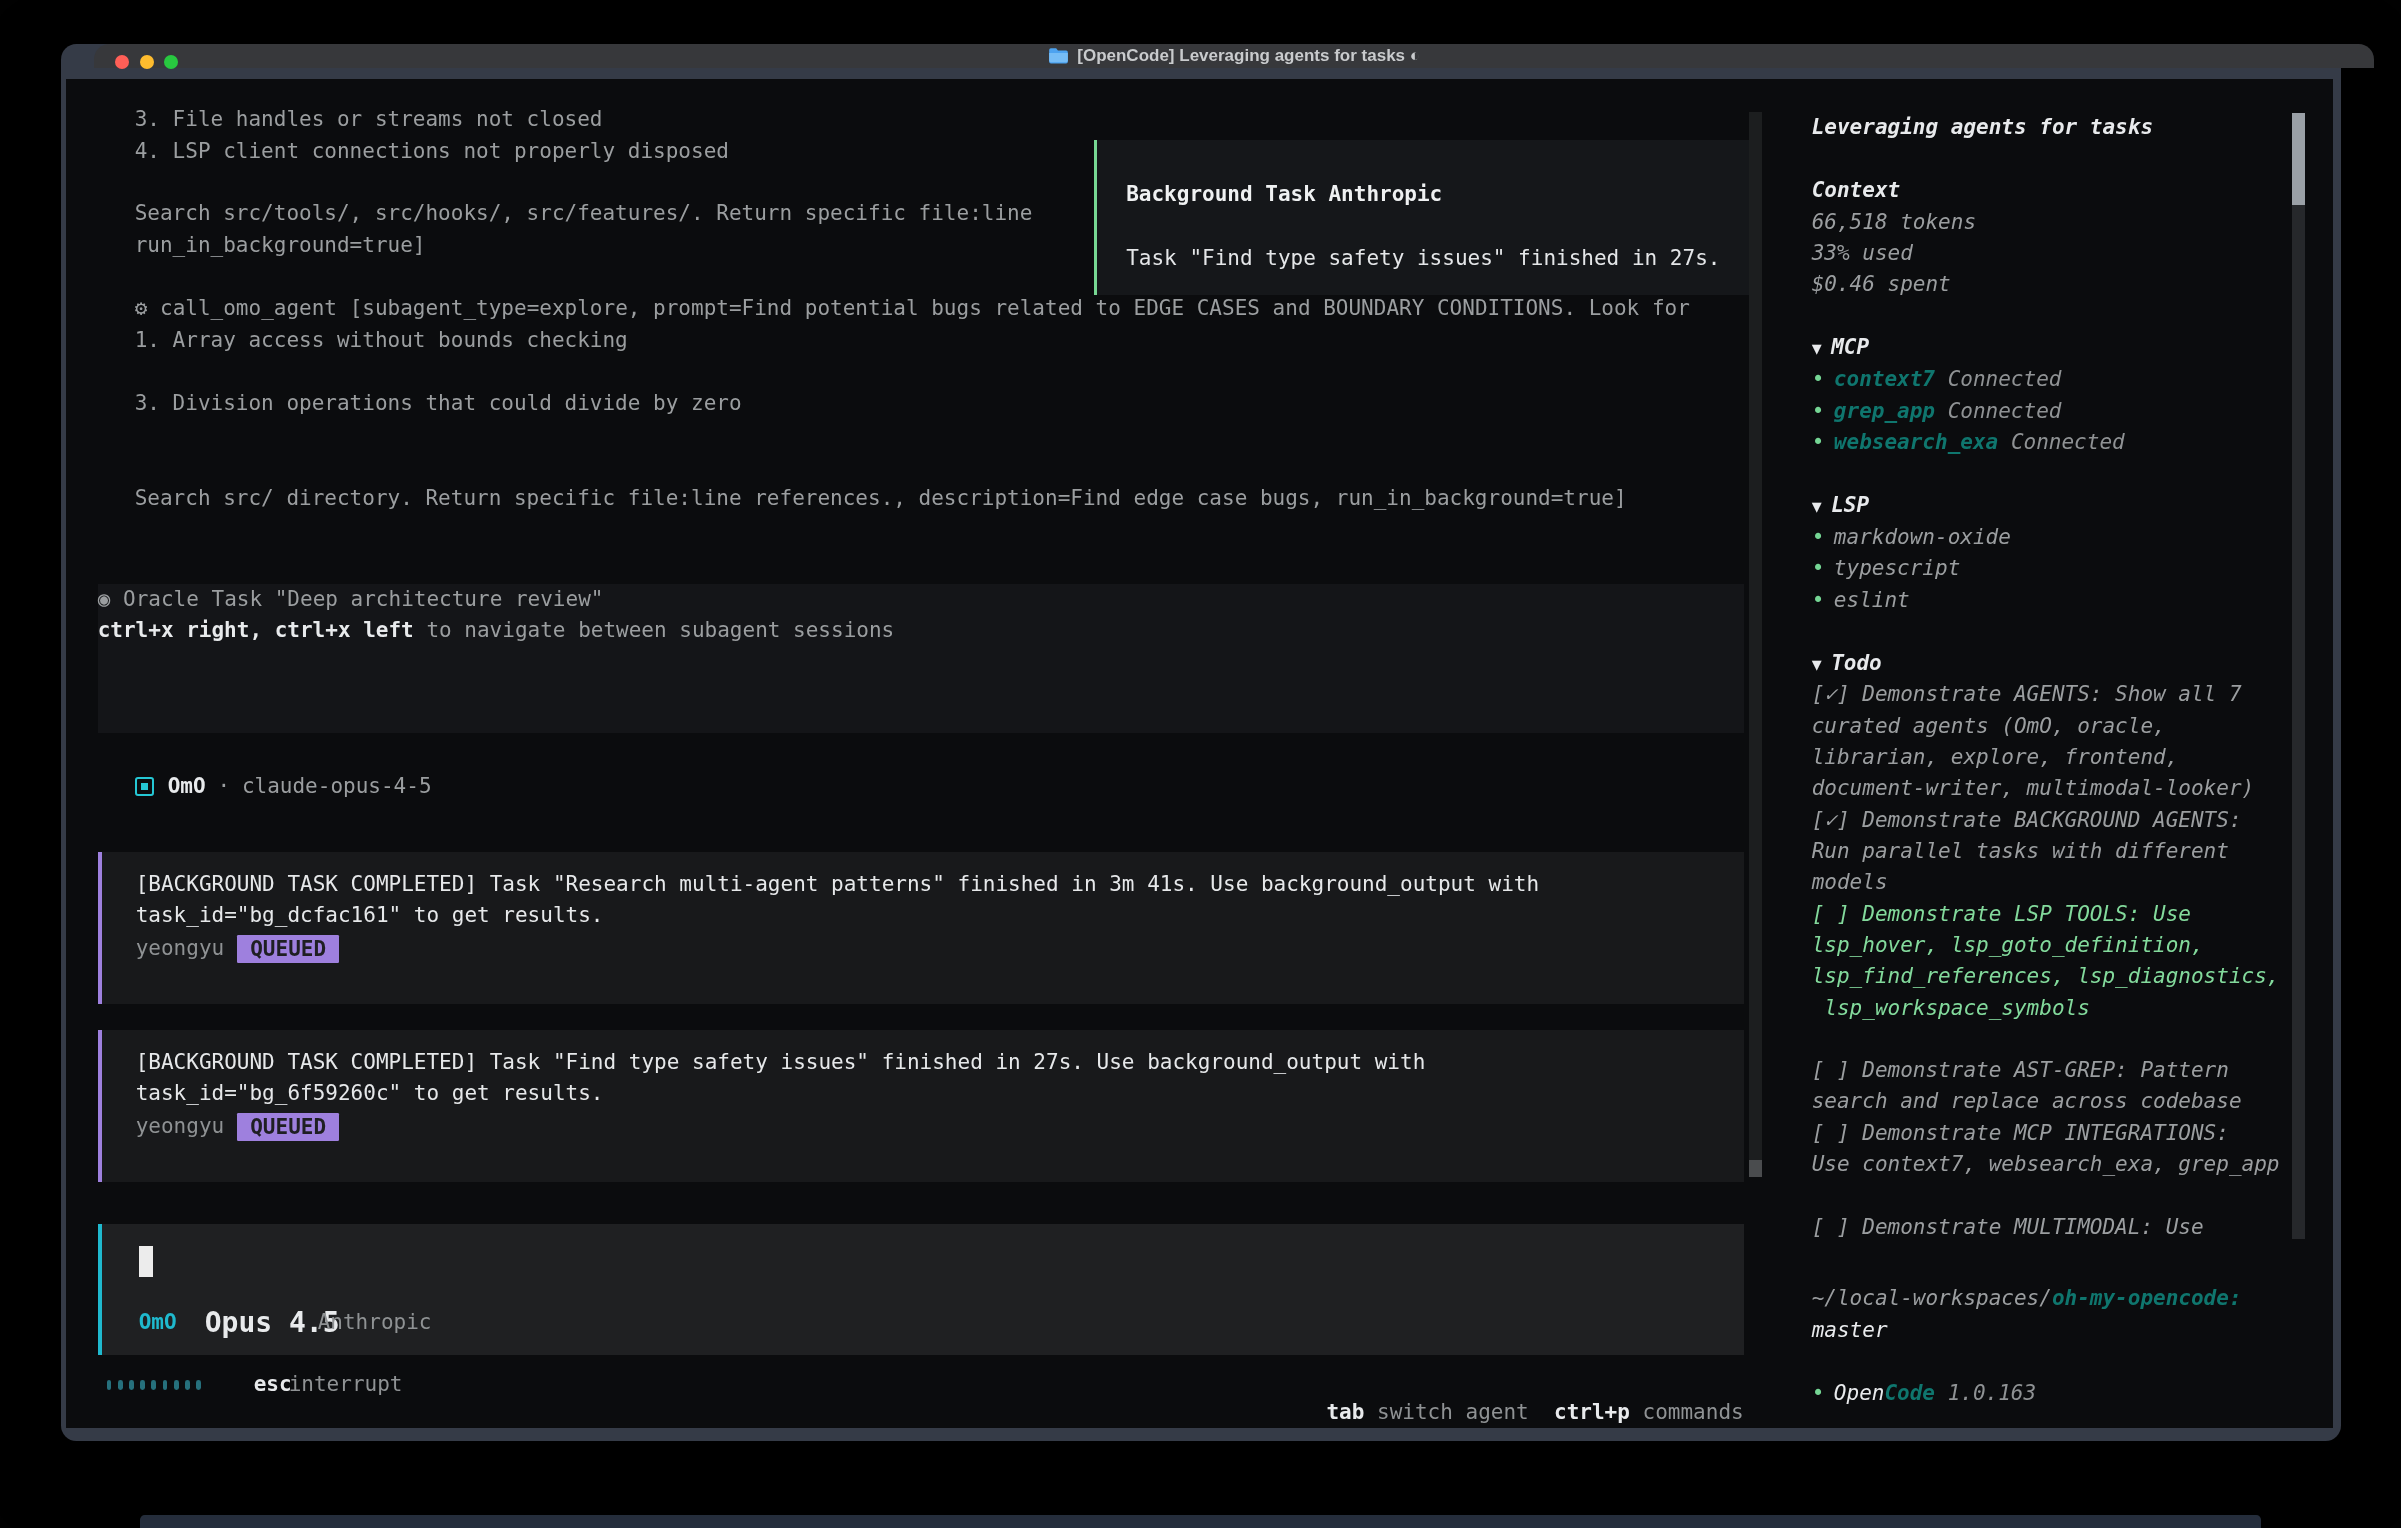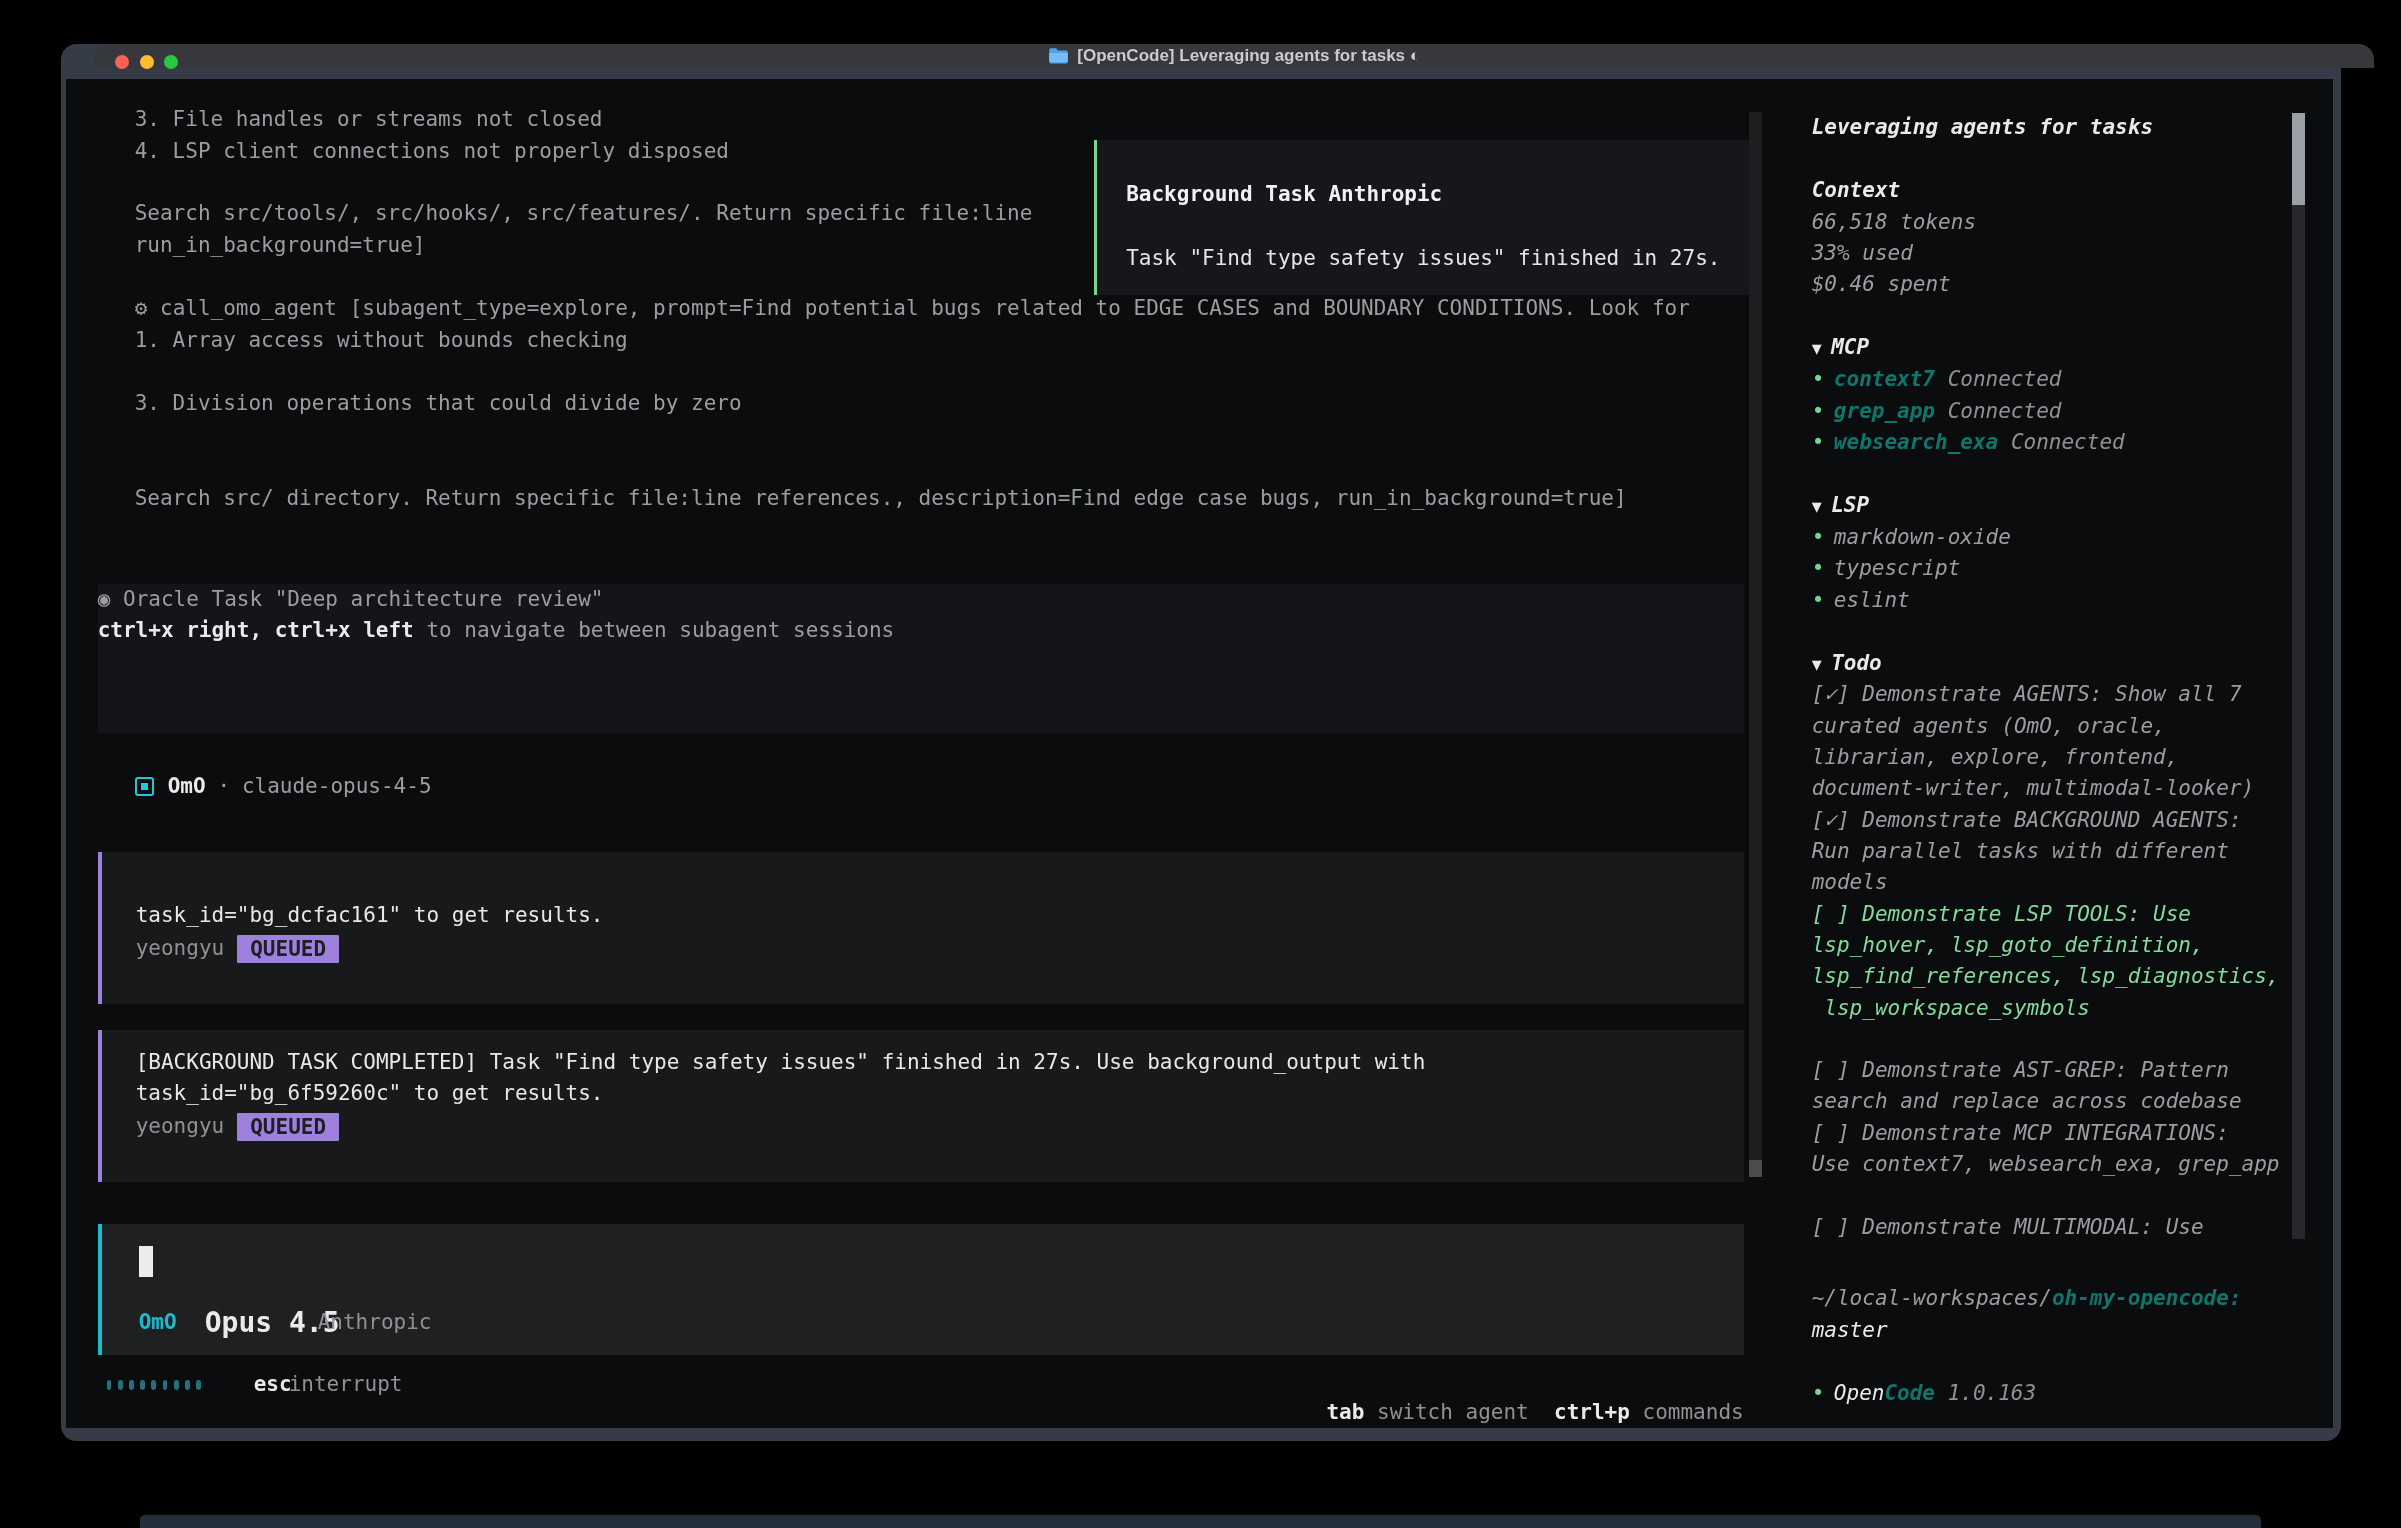--- a/index.html
+++ b/index.html
@@ -133,21 +133,21 @@
     <div class="agent-row">
       <span class="agent-icon">
           <i></i>
         </span>
       <span class="tl bright" style="position:static">OmO</span>
       <span class="tl" style="position:static; margin:0 11.8px">·</span>
       <span class="tl" style="position:static">claude-opus-4-5</span>
     </div>
 
     <div class="msg" style="top:773px">
-      <div class="m-body"><br><span>task_id="bg_dcfac161" to get results.</span></div>
+      <div class="m-body"><span>[BACKGROUND TASK COMPLETED] Task "Research multi-agent patterns" finished in 3m 41s. Use background_output with</span><br><span>task_id="bg_dcfac161" to get results.</span></div>
       <div class="m-meta">
         <span class="tl dim" style="position:static">yeongyu</span>
         <span class="badge">QUEUED</span>
       </div>
     </div>
 
     <div class="msg" style="top:951px">
       <div class="m-body"><span>[BACKGROUND TASK COMPLETED] Task "Find type safety issues" finished in 27s. Use background_output with</span><br><span>task_id="bg_6f59260c" to get results.</span></div>
       <div class="m-meta">
         <span class="tl dim" style="position:static">yeongyu</span>

